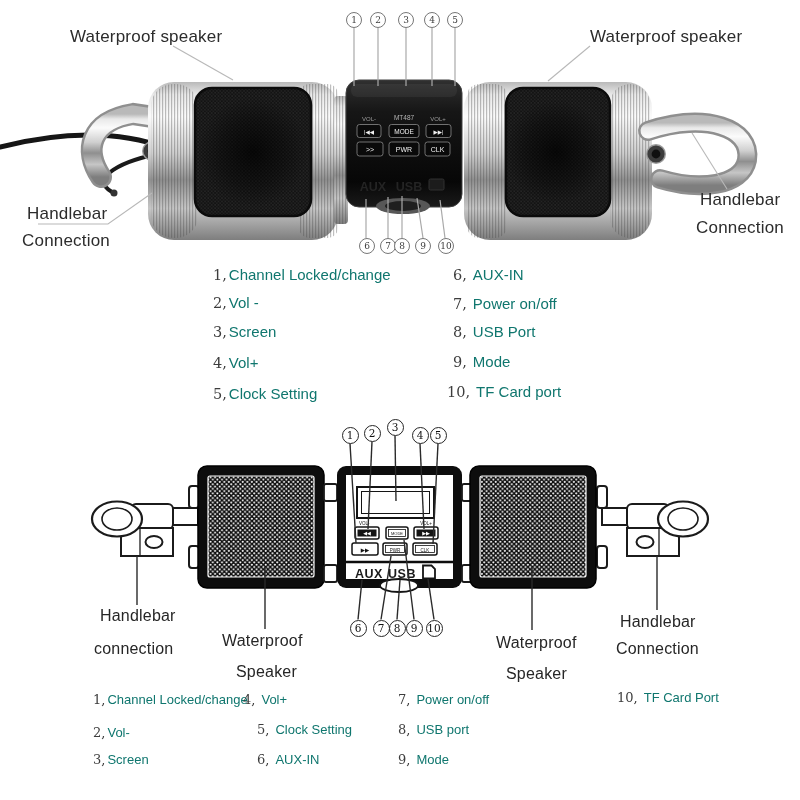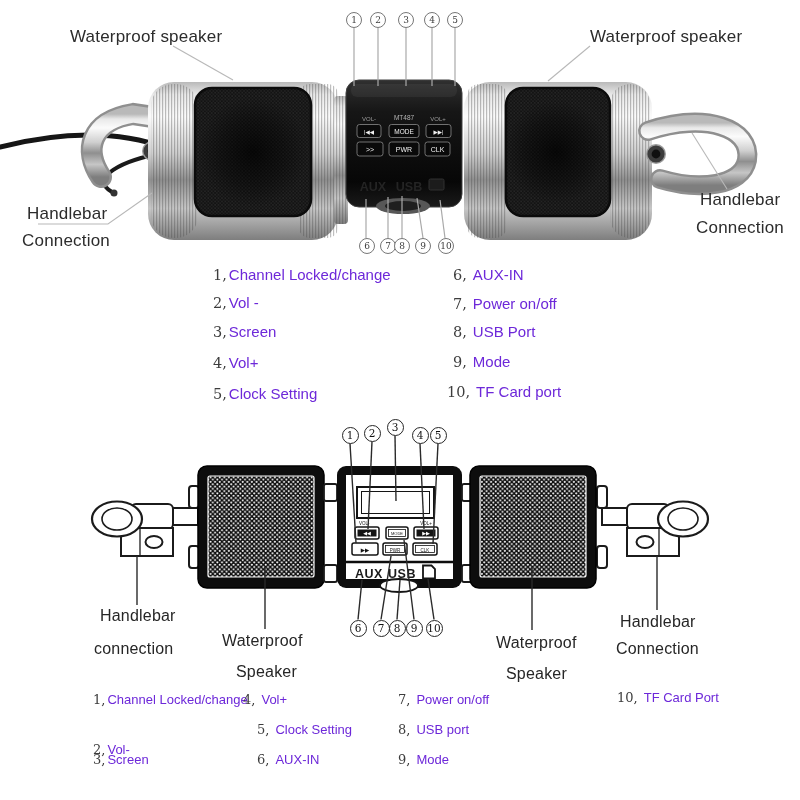--- a/index.html
+++ b/index.html
@@ -7,21 +7,21 @@
   body{background:#fff;font-family:"Liberation Sans",sans-serif;position:relative;overflow:hidden}
   .canvas{position:absolute;left:0;top:0;width:800px;height:800px}
   svg.art{position:absolute;left:0;top:0}
   .lbl{position:absolute;white-space:nowrap;color:#2c2c2c;font-size:17px;letter-spacing:.2px}
   .lbl.d{font-size:16px;color:#262626}
   .co{position:absolute;border-radius:50%;background:#fff;display:flex;align-items:center;justify-content:center;font-family:"DejaVu Serif",serif}
   .co.p{width:16px;height:16px;border:1px solid #777;color:#3c3c3c;font-size:9px}
   .co.d{width:17px;height:17px;border:1.7px solid #262626;color:#111;font-size:10.5px}
   .li{position:absolute;white-space:nowrap;line-height:1.15}
   .li .lnum{font-family:"DejaVu Serif",serif;color:#3d3d3d}
-  .li .ltext{color:#6d28d9}
+  .li .ltext{color:#0f766e}
   .lt{font-size:15px}
   .lt .lnum{font-size:14.5px}
   .lb{font-size:13px}
   .lb .lnum{font-size:13px}
   .lnum::after{content:",";margin-right:2px;font-family:"DejaVu Serif",serif}
   .sp .lnum::after{margin-right:6px}
   text{font-family:"Liberation Sans",sans-serif}
 </style>
 </head>
 <body>
@@ -295,21 +295,21 @@
 <div class="lbl d" style="left:100px;top:607px">Handlebar</div>
 <div class="lbl d" style="left:94px;top:640px">connection</div>
 <div class="lbl d" style="left:222px;top:632px">Waterproof</div>
 <div class="lbl d" style="left:236px;top:663px">Speaker</div>
 <div class="lbl d" style="left:496px;top:634px">Waterproof</div>
 <div class="lbl d" style="left:506px;top:665px">Speaker</div>
 <div class="lbl d" style="left:620px;top:613px">Handlebar</div>
 <div class="lbl d" style="left:616px;top:640px">Connection</div>
 
 <div class="li lb" style="left:93px;top:693px"><span class="lnum">1</span><span class="ltext">Channel Locked/change</span></div>
-<div class="li lb" style="left:93px;top:743px"><span class="lnum">2</span><span class="ltext">Vol-</span></div>
+<div class="li lb" style="left:93px;top:726px"><span class="lnum">2</span><span class="ltext">Vol-</span></div>
 <div class="li lb" style="left:93px;top:753px"><span class="lnum">3</span><span class="ltext">Screen</span></div>
 <div class="li lb sp" style="left:243px;top:693px"><span class="lnum">4</span><span class="ltext">Vol+</span></div>
 <div class="li lb sp" style="left:257px;top:723px"><span class="lnum">5</span><span class="ltext">Clock Setting</span></div>
 <div class="li lb sp" style="left:257px;top:753px"><span class="lnum">6</span><span class="ltext">AUX-IN</span></div>
 <div class="li lb sp" style="left:398px;top:693px"><span class="lnum">7</span><span class="ltext">Power on/off</span></div>
 <div class="li lb sp" style="left:398px;top:723px"><span class="lnum">8</span><span class="ltext">USB port</span></div>
 <div class="li lb sp" style="left:398px;top:753px"><span class="lnum">9</span><span class="ltext">Mode</span></div>
 <div class="li lb sp" style="left:617px;top:691px"><span class="lnum">10</span><span class="ltext">TF Card Port</span></div>
 
 </div>

